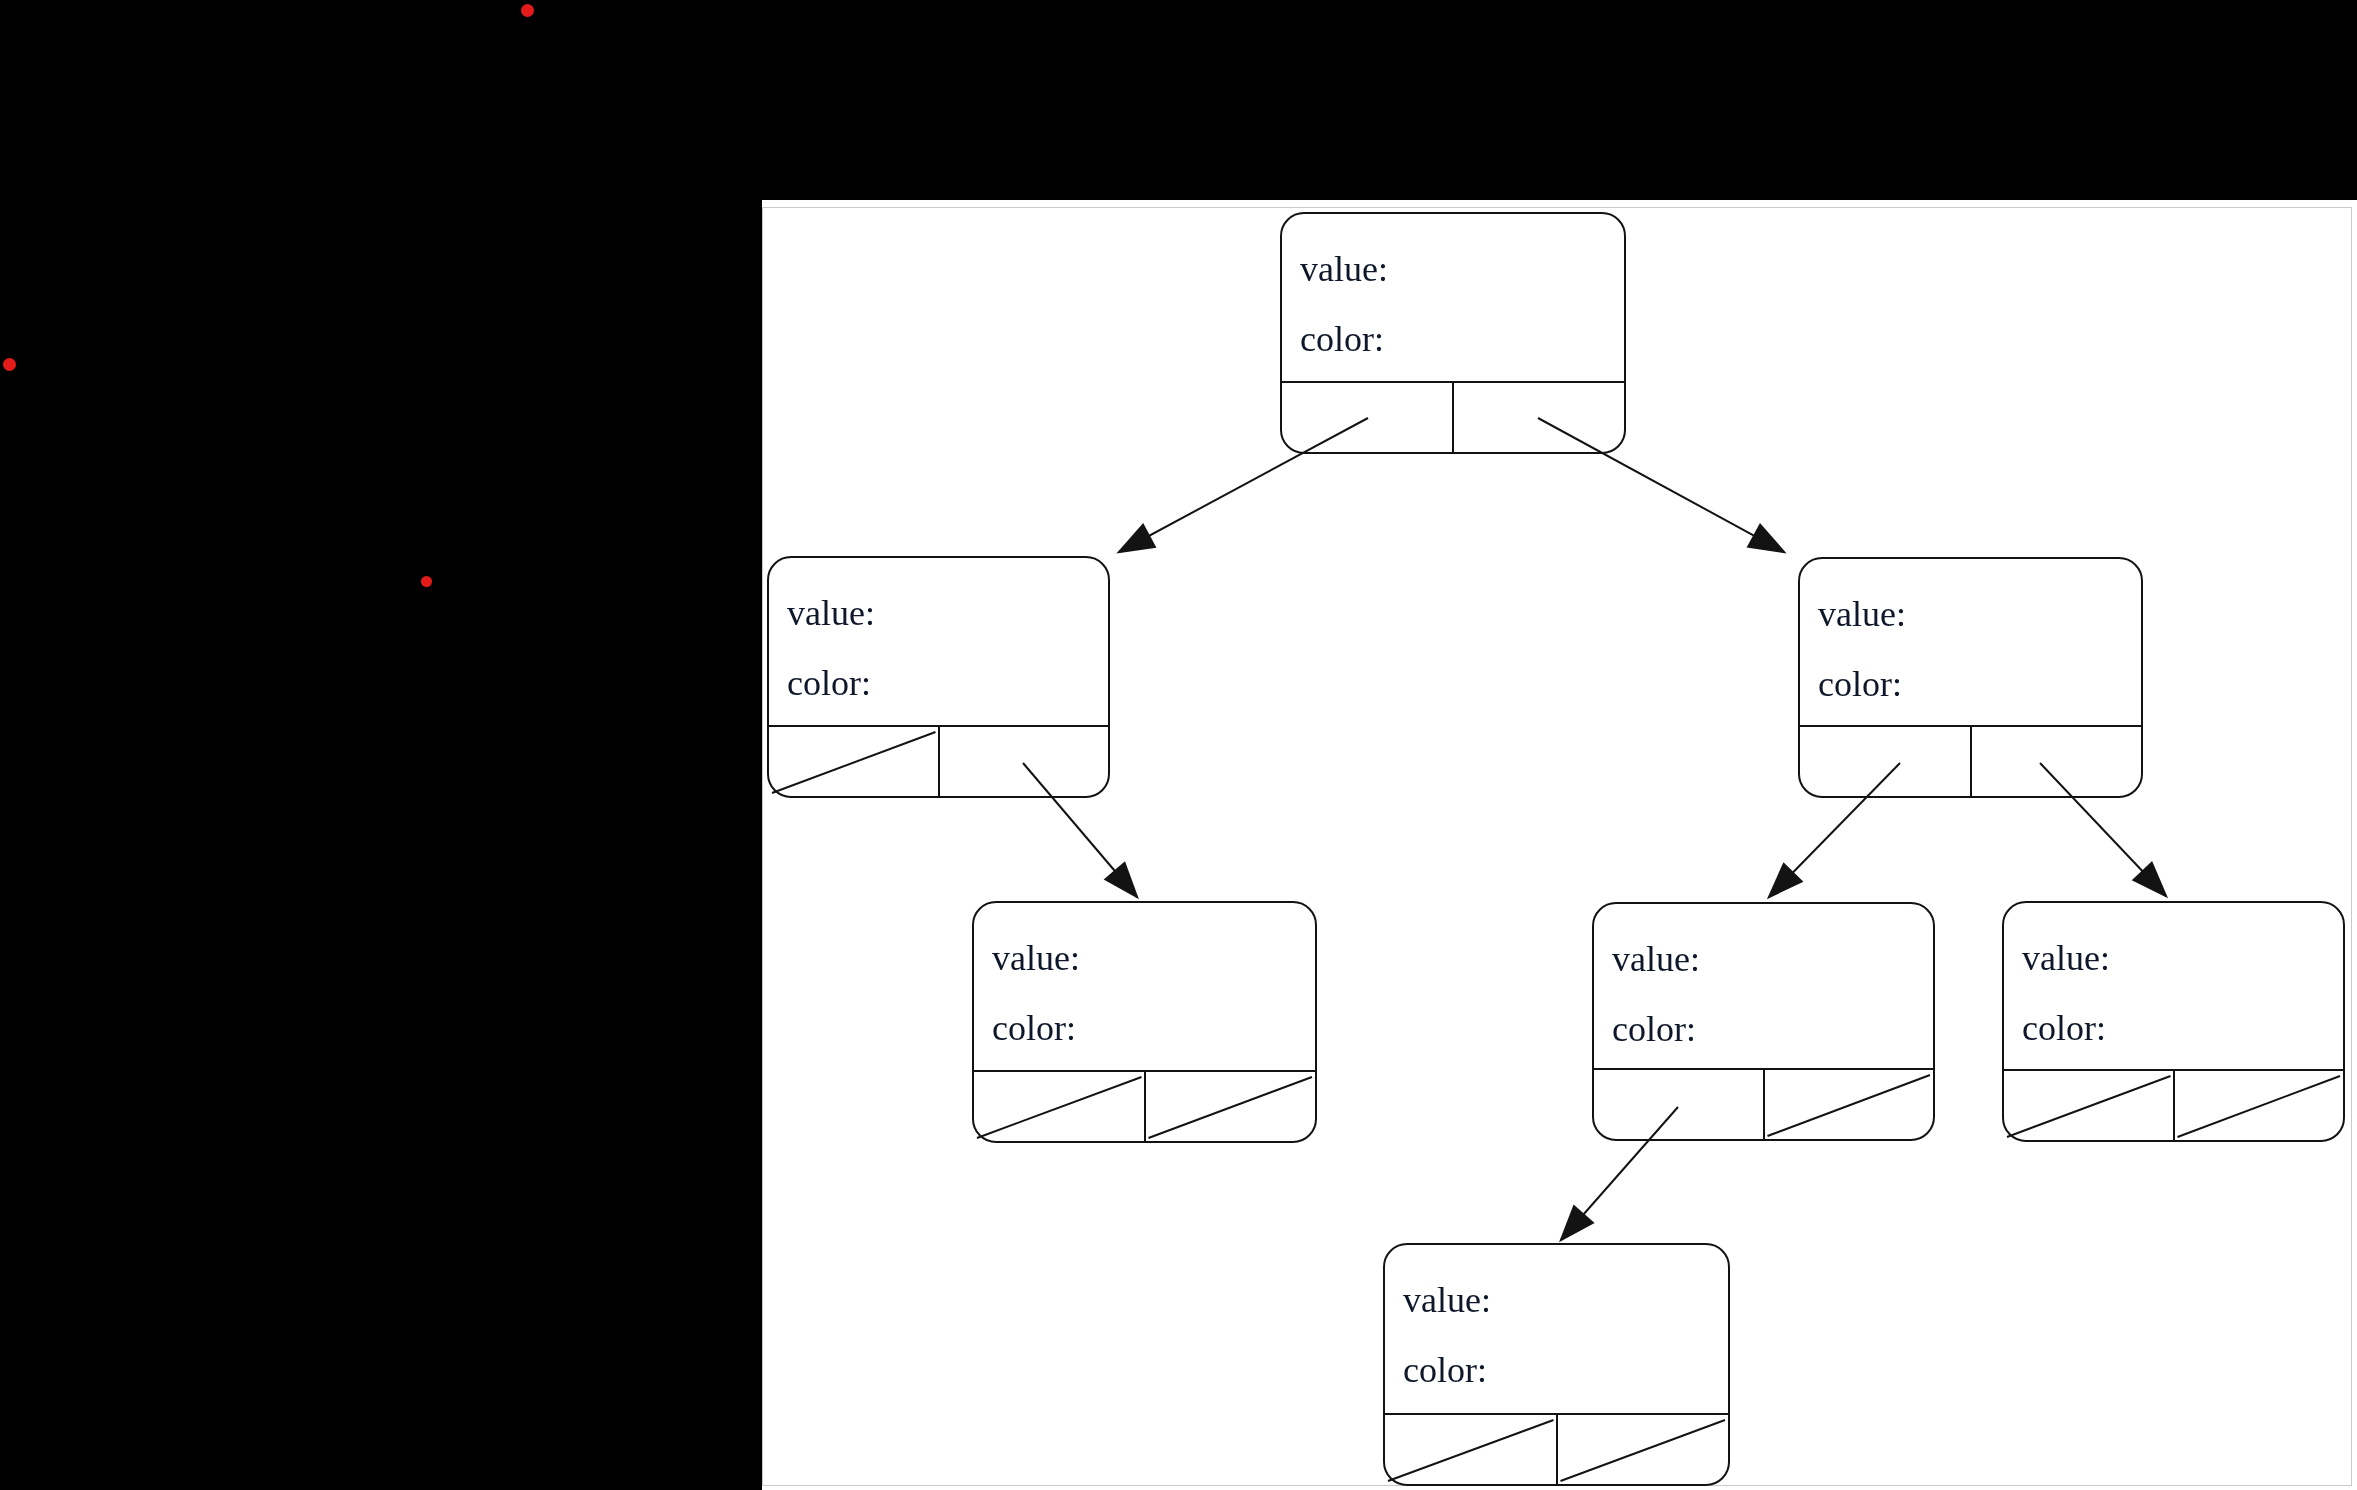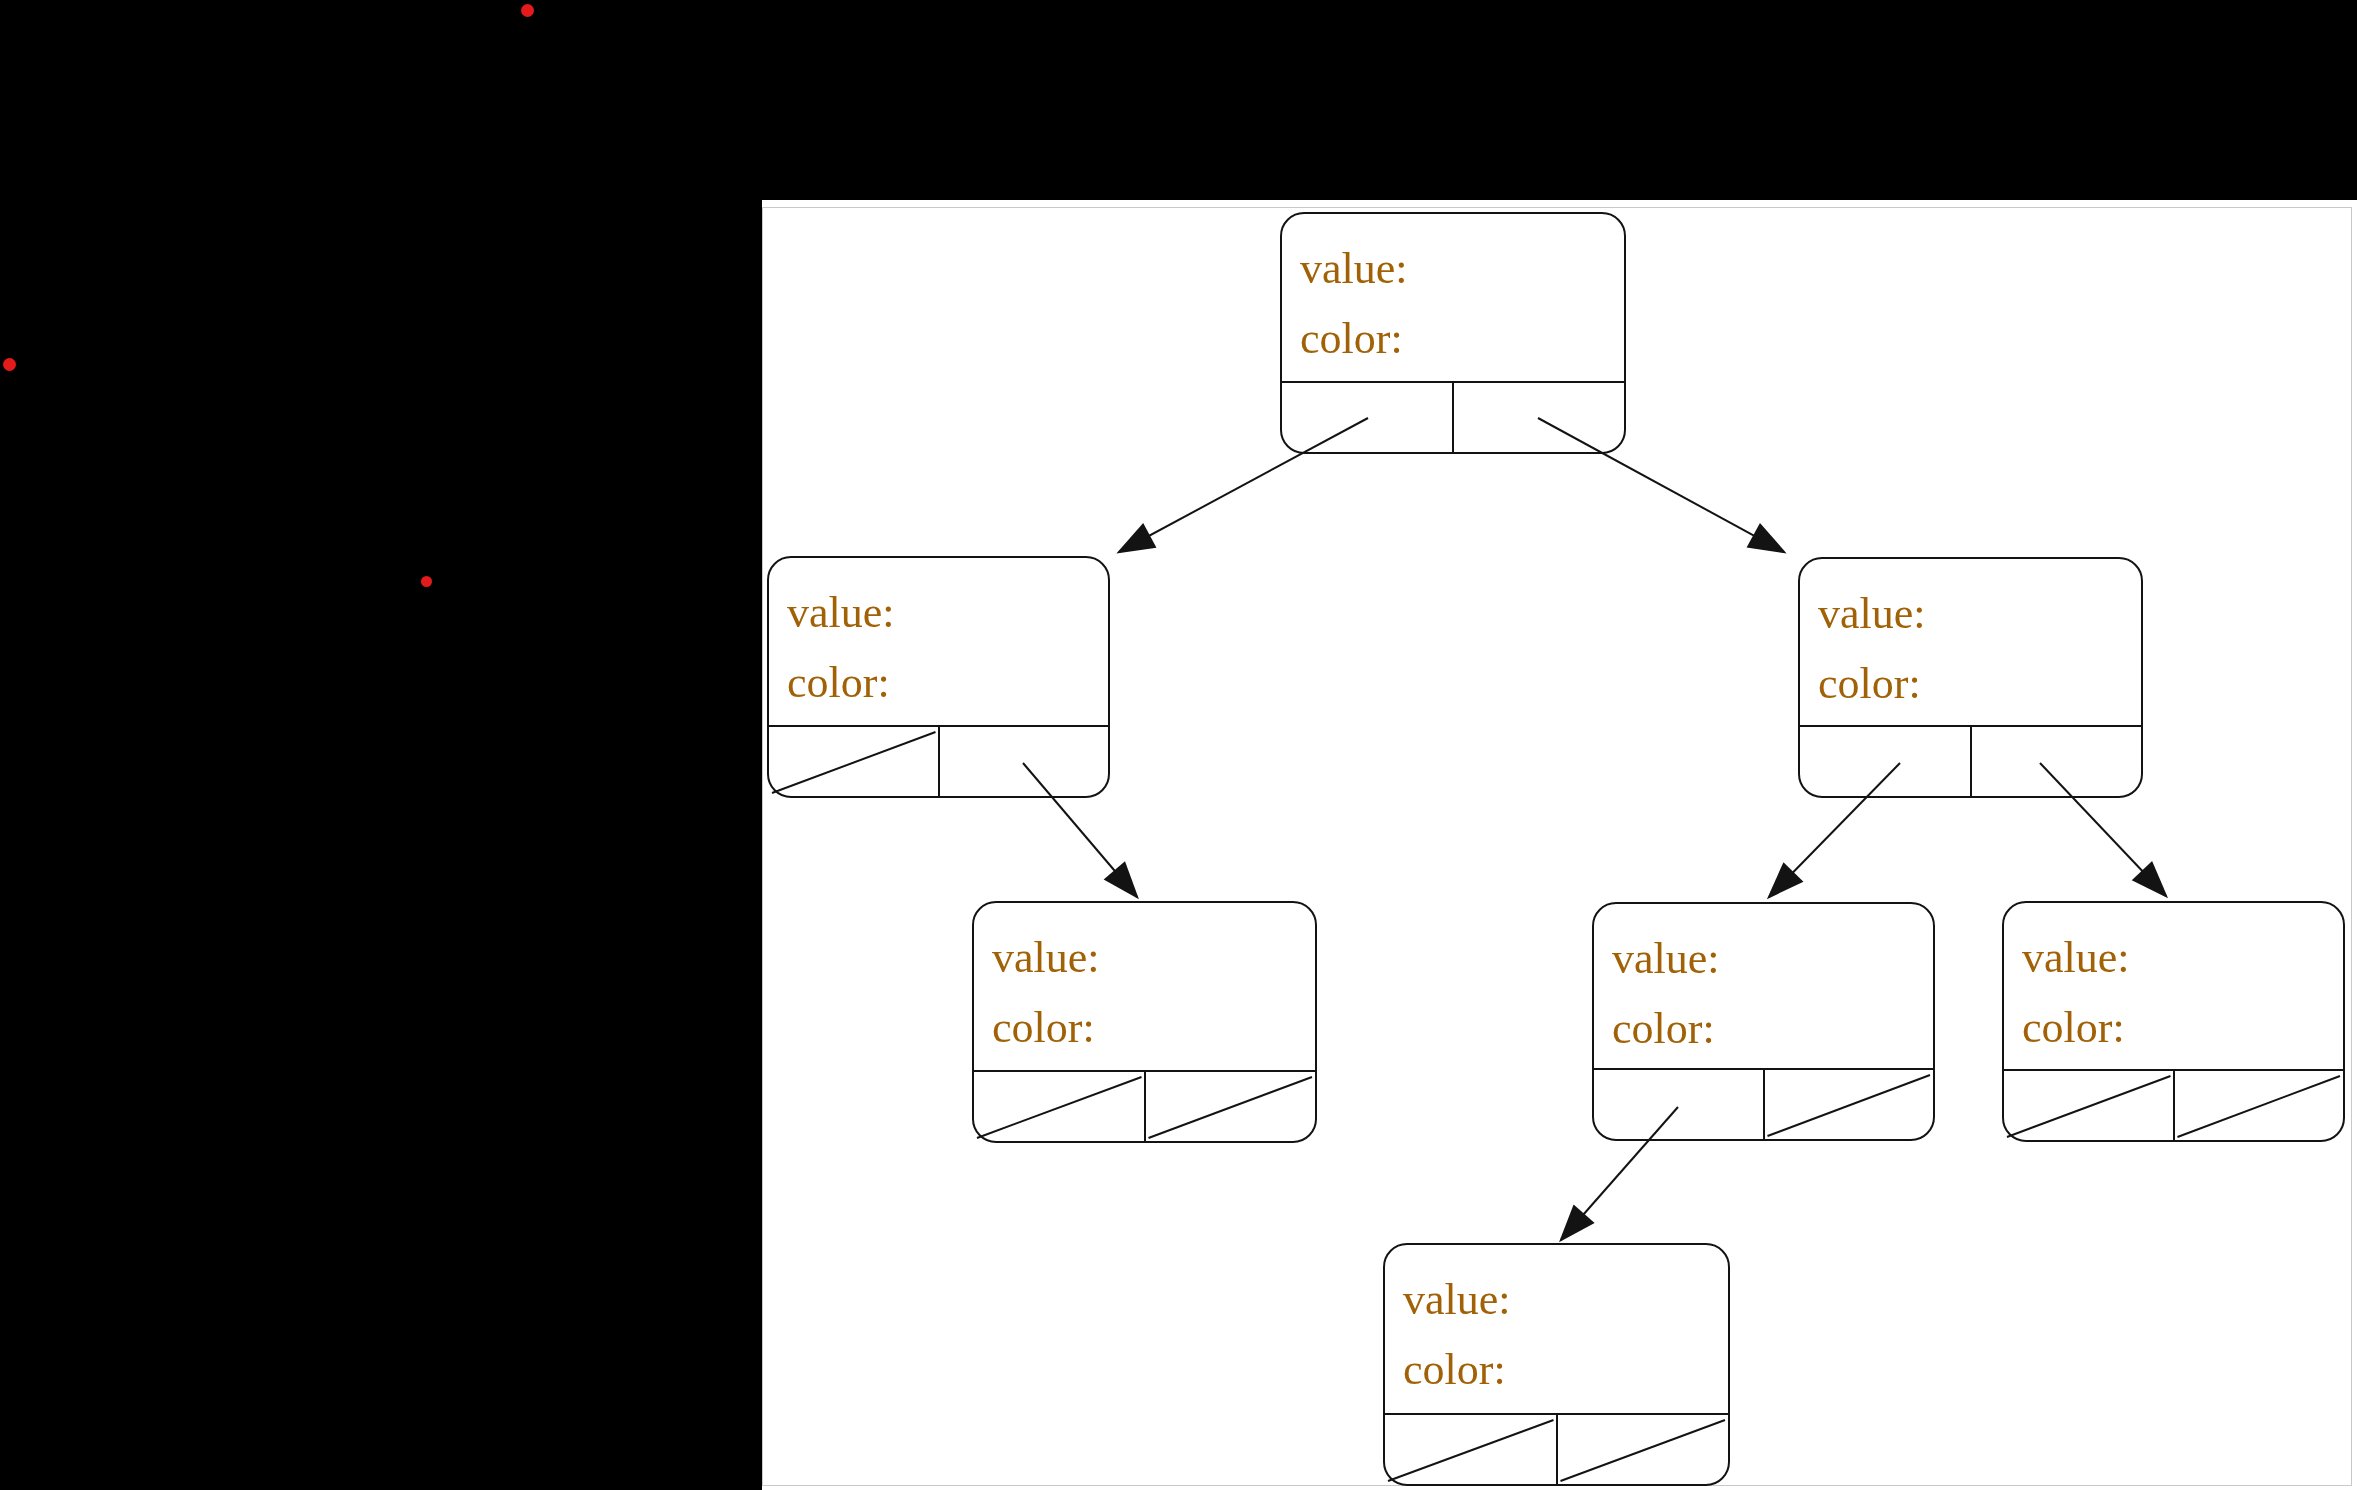--- a/index.html
+++ b/index.html
@@ -2,21 +2,21 @@
 <html><head>
 <meta charset="utf-8">
 <style>
   html,body{margin:0;padding:0}
   body{position:relative;width:2357px;height:1490px;background:#000;overflow:hidden;
        font-family:"Liberation Serif",serif}
   .panel{position:absolute;background:#fff}
   .panel-border{position:absolute;border:1px solid #c9c9c9}
   .node{position:absolute;box-sizing:border-box;background:#fff;border:2px solid #131313;
         border-radius:24px;display:flex;flex-direction:column;overflow:hidden}
-  .node-body{flex:1;padding:20px 8px 0 18px;font-size:44px;color:#a16207}
+  .node-body{flex:1;padding:20px 8px 0 18px;font-size:36px;color:#0f172a}
   .node-line{height:70px;line-height:70px;white-space:pre}
   .ptr-row{height:69px;border-top:2px solid #131313;display:flex}
   .ptr{flex:1}
   .ptr.left{border-right:2px solid #131313}
   svg.overlay{position:absolute;left:0;top:0;pointer-events:none}
   .red-dot{position:absolute;border-radius:50%}
 </style>
 </head>
 <body style="background: rgb(0, 0, 0);">
 

